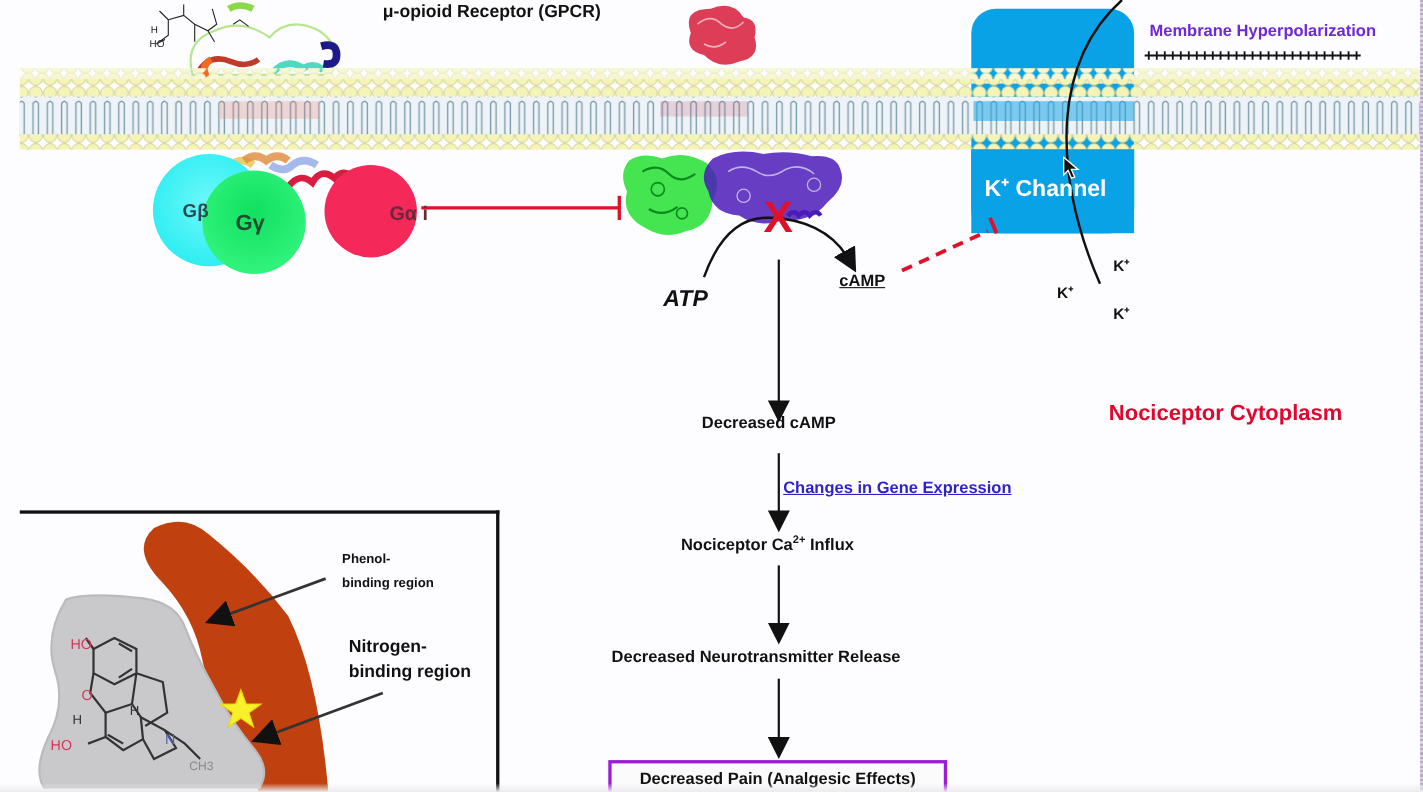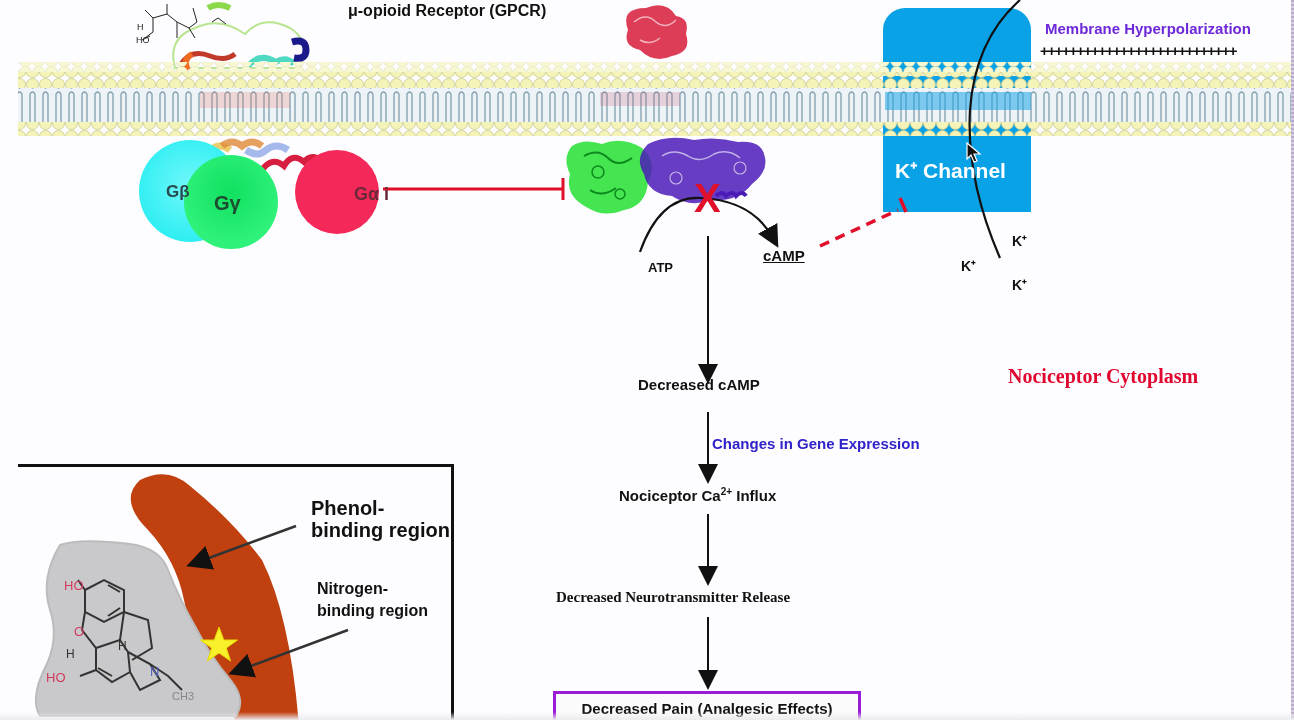--- a/index.html
+++ b/index.html
@@ -175,40 +175,40 @@
 <div class="abs lbl" style="left:1040px; top:42px; font-size:15px; letter-spacing:-1.5px; color:#111;">+++++++++++++++++++++++++++</div>
 
 <div class="abs lbl" style="left:895px; top:156px; font-size:21px; color:#fff;">K⁺ Channel</div>
 
 <div class="abs lbl" style="left:166px; top:182px; font-size:17px; color:#2a4a4e;">Gβ</div>
 <div class="abs lbl" style="left:214px; top:192px; font-size:20px; color:#1d4b30;">Gγ</div>
 <div class="abs lbl" style="left:318px; top:184px; font-size:18px; color:#6a2838;margin-left:36px;">Gα i</div>
 
 <div class="abs lbl" style="left:694px; top:176px; font-size:40px; color:#e0102a; font-family:'Liberation Sans', sans-serif;">X</div>
 
-<div class="abs lbl" style="left:648px; top:260px; font-size:13px;">ATP</div>
+<div class="abs lbl" style="left:603px; top:260px; font-size:21px;font-style:italic;">ATP</div>
 <div class="abs lbl" style="left:763px; top:247px; font-size:15px;text-decoration:underline;">cAMP</div>
 
 <div class="abs lbl" style="left:1012px; top:231px; font-size:14px;">K⁺</div>
 <div class="abs lbl" style="left:961px; top:256px; font-size:14px;">K⁺</div>
 <div class="abs lbl" style="left:1012px; top:275px; font-size:14px;">K⁺</div>
 
-<div class="abs lbl" style="left:1008px; top:365px; font-size:20px; color:#e0062e;font-family:Liberation Serif, serif;">Nociceptor Cytoplasm</div>
+<div class="abs lbl" style="left:1008px; top:365px; font-size:20px; color:#e0062e;">Nociceptor Cytoplasm</div>
 
 <div class="abs lbl" style="left:638px; top:376px; font-size:15px;">Decreased cAMP</div>
-<div class="abs lbl" style="left:712px; top:435px; font-size:15px; color:#2f22c9;">Changes in Gene Expression</div>
+<div class="abs lbl" style="left:712px; top:435px; font-size:15px; color:#2f22c9;text-decoration:underline;">Changes in Gene Expression</div>
 <div class="abs lbl" style="left:619px; top:486px; font-size:15px;"><span>Nociceptor Ca</span><sup style="font-size:10px;">2+</sup><span> Influx</span></div>
-<div class="abs lbl" style="left:556px; top:589px; font-size:15px;font-family:Liberation Serif, serif;">Decreased Neurotransmitter Release</div>
+<div class="abs lbl" style="left:556px; top:589px; font-size:15px;">Decreased Neurotransmitter Release</div>
 
 <div class="final-box">
   <span class="lbl" style="font-size:15px;">Decreased Pain (Analgesic Effects)</span>
 </div>
 
 <div class="inset"></div>
-<div class="abs lbl" style="left:311px; top:497px; font-size:20px; line-height:22px;">
+<div class="abs lbl" style="left:311px; top:497px; font-size:12px; line-height:22px;">
   <div>Phenol-</div>
   <div>binding region</div>
 </div>
 <div class="abs lbl" style="left:317px; top:578px; font-size:16px; line-height:22px;">
   <div>Nitrogen-</div>
   <div>binding region</div>
 </div>
 
 <svg class="abs" style="left:966px; top:142px;" width="16" height="22" viewBox="0 0 16 22">
   <path d="M1,1 L1,17 L5,13 L8,20 L11,19 L8,12 L14,12 z" fill="#111" stroke="#fff" stroke-width="1.2"></path>

